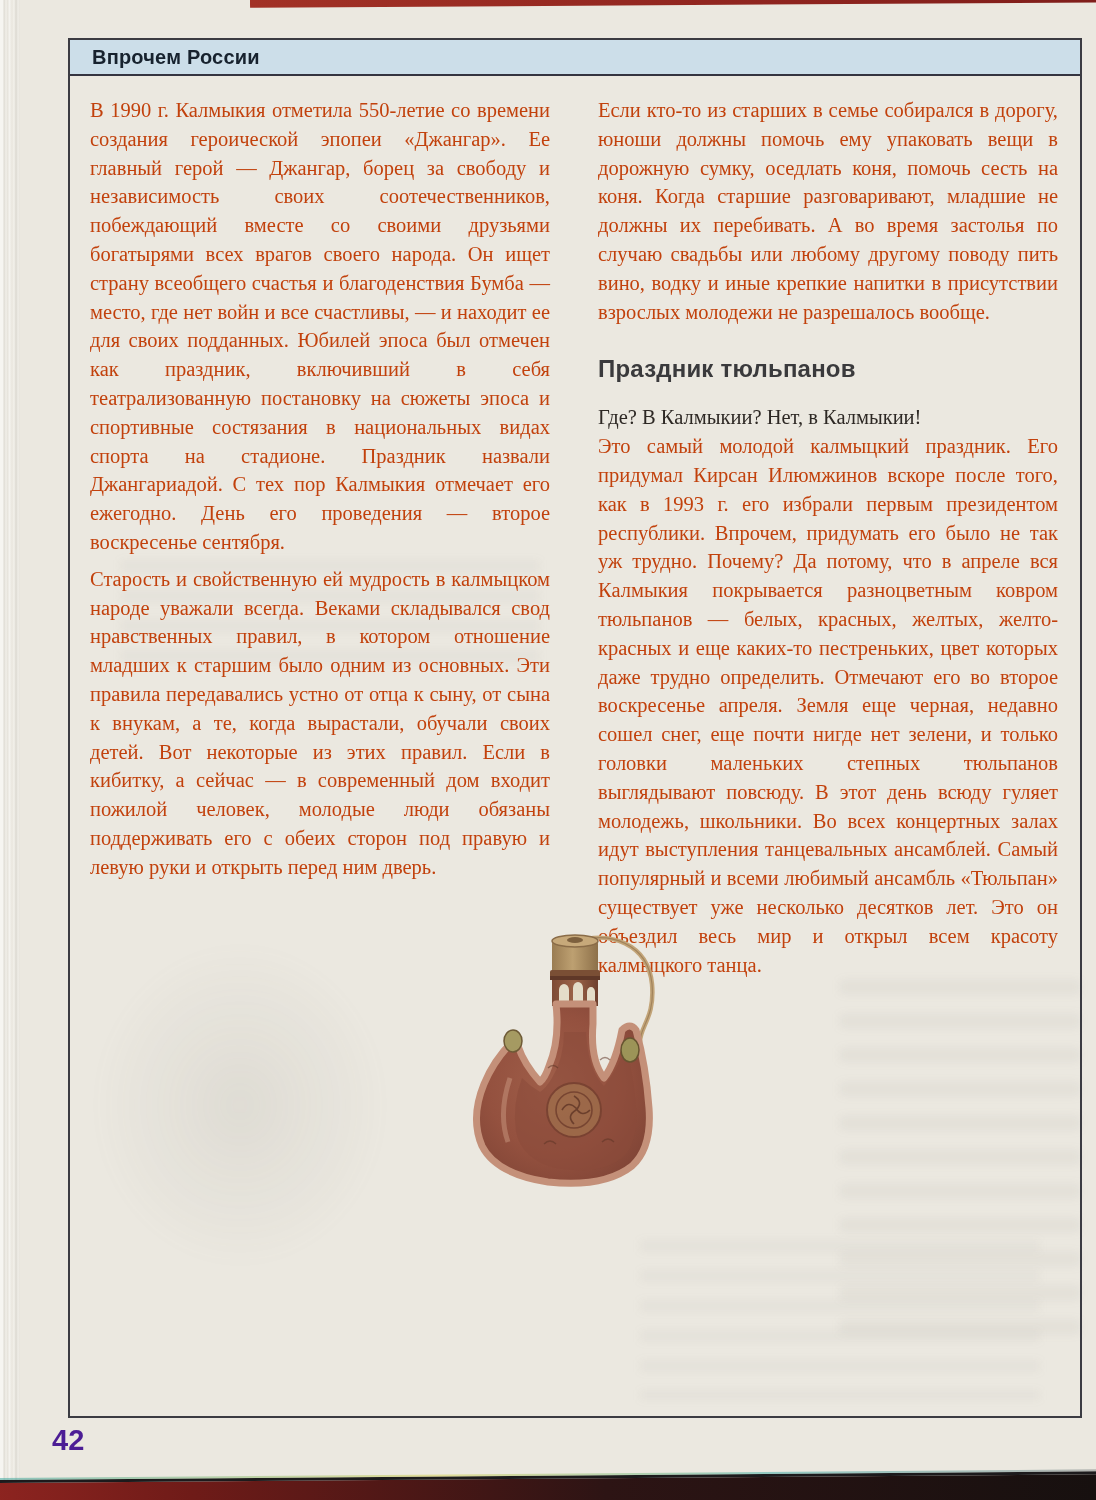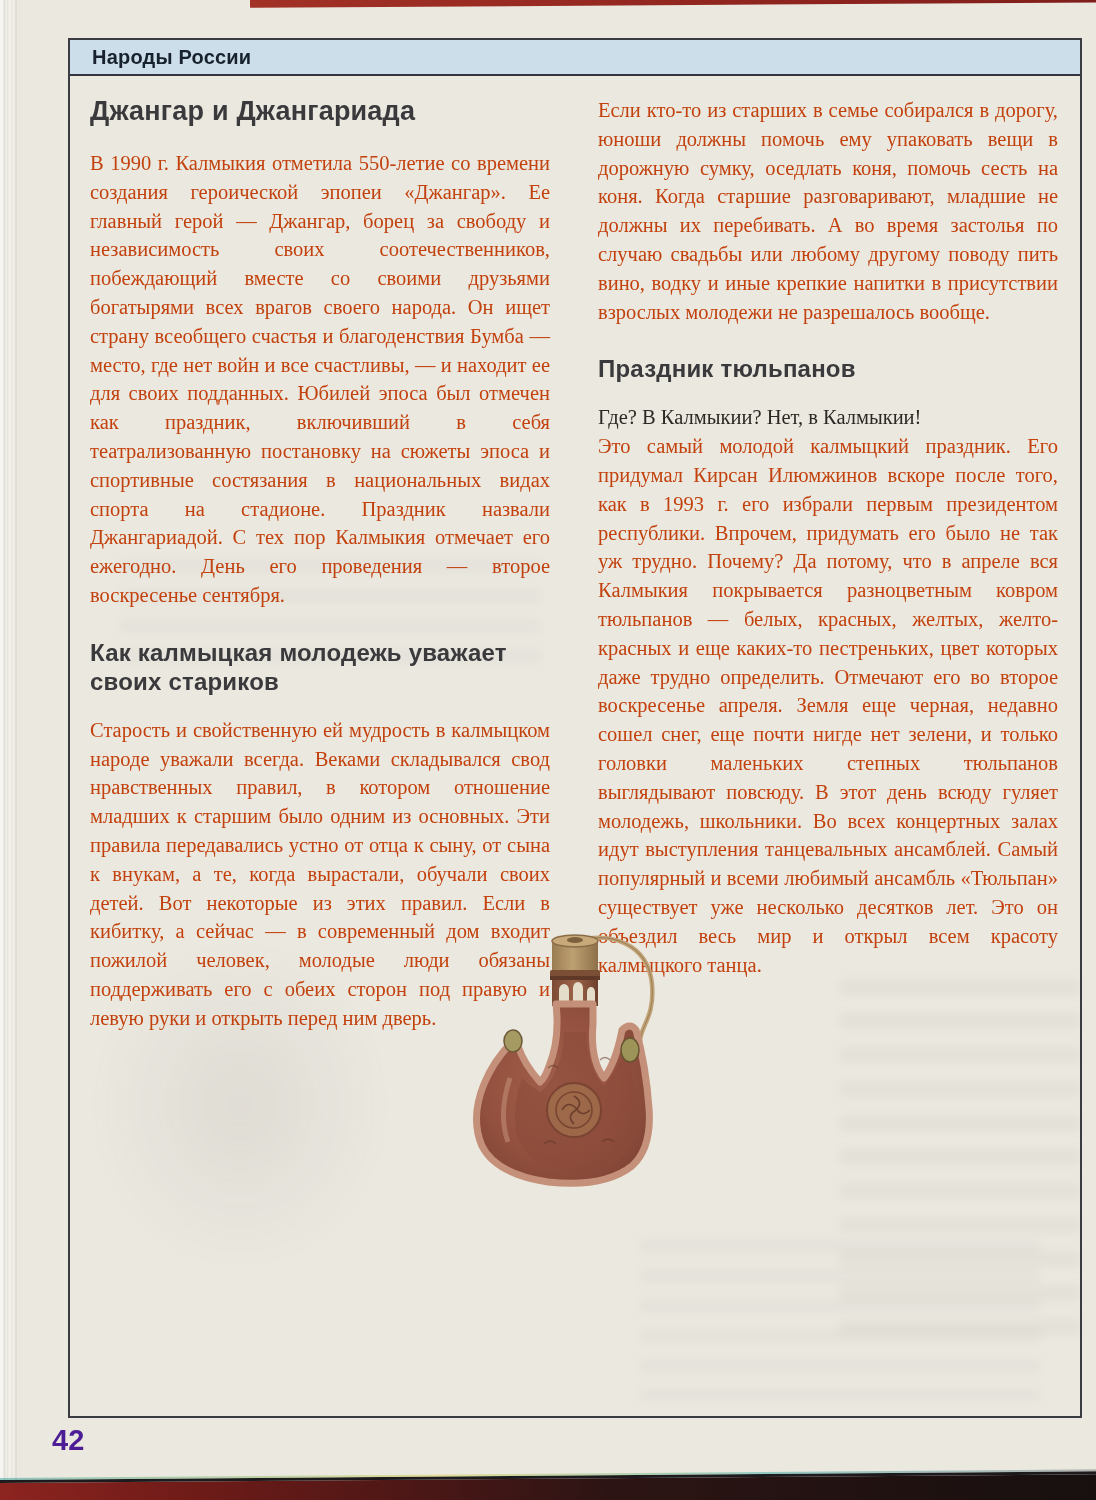--- a/index.html
+++ b/index.html
@@ -104,28 +104,26 @@
 <div class="book-edge"></div>
 <div class="top-sliver"></div>
 
 <div class="ghost ghost-a"></div>
 <div class="ghost ghost-b"></div>
 <div class="ghost ghost-c"></div>
 <div class="ghost ghost-d"></div>
 
 <div class="page-frame">
   <div class="header-bar">
-    <span>Народы России</span>
+    <span>Впрочем России</span>
   </div>
 
   <div class="columns">
     <div class="col">
-      <h1 class="sec">Джангар и Джангариада</h1>
       <p class="body">В 1990 г. Калмыкия отметила 550-летие со времени создания героической эпопеи «Джангар». Ее главный герой — Джангар, борец за свободу и независимость своих соотечественников, побеждающий вместе со своими друзьями богатырями всех врагов своего народа. Он ищет страну всеобщего счастья и благоденствия Бумба — место, где нет войн и все счастливы, — и находит ее для своих подданных. Юбилей эпоса был отмечен как праздник, включивший в себя театрализованную постановку на сюжеты эпоса и спортивные состязания в национальных видах спорта на стадионе. Праздник назвали Джангариадой. С тех пор Калмыкия отмечает его ежегодно. День его проведения — второе воскресенье сентября.</p>
-      <h2 class="sec">Как калмыцкая молодежь уважает своих стариков</h2>
       <p class="body">Старость и свойственную ей мудрость в калмыцком народе уважали всегда. Веками складывался свод нравственных правил, в котором отношение младших к старшим было одним из основных. Эти правила передавались устно от отца к сыну, от сына к внукам, а те, когда вырастали, обучали своих детей. Вот некоторые из этих правил. Если в кибитку, а сейчас — в современный дом входит пожилой человек, молодые люди обязаны поддерживать его с обеих сторон под правую и левую руки и открыть перед ним дверь.</p>
     </div>
 
     <div class="col">
       <p class="body">Если кто-то из старших в семье собирался в дорогу, юноши должны помочь ему упаковать вещи в дорожную сумку, оседлать коня, помочь сесть на коня. Когда старшие разговаривают, младшие не должны их перебивать. А во время застолья по случаю свадьбы или любому другому поводу пить вино, водку и иные крепкие напитки в присутствии взрослых молодежи не разрешалось вообще.</p>
       <h2 class="sec right-head">Праздник тюльпанов</h2>
       <div class="body-line">Где? В Калмыкии? Нет, в Калмыкии!</div>
       <p class="body">Это самый молодой калмыцкий праздник. Его придумал Кирсан Илюмжинов вскоре после того, как в 1993 г. его избрали первым президентом республики. Впрочем, придумать его было не так уж трудно. Почему? Да потому, что в апреле вся Калмыкия покрывается разноцветным ковром тюльпанов — белых, красных, желтых, желто-красных и еще каких-то пестреньких, цвет которых даже трудно определить. Отмечают его во второе воскресенье апреля. Земля еще черная, недавно сошел снег, еще почти нигде нет зелени, и только головки маленьких степных тюльпанов выглядывают повсюду. В этот день всюду гуляет молодежь, школьники. Во всех концертных залах идут выступления танцевальных ансамблей. Самый популярный и всеми любимый ансамбль «Тюльпан» существует уже несколько десятков лет. Это он объездил весь мир и открыл всем красоту калмыцкого танца.</p>
     </div>
   </div>

